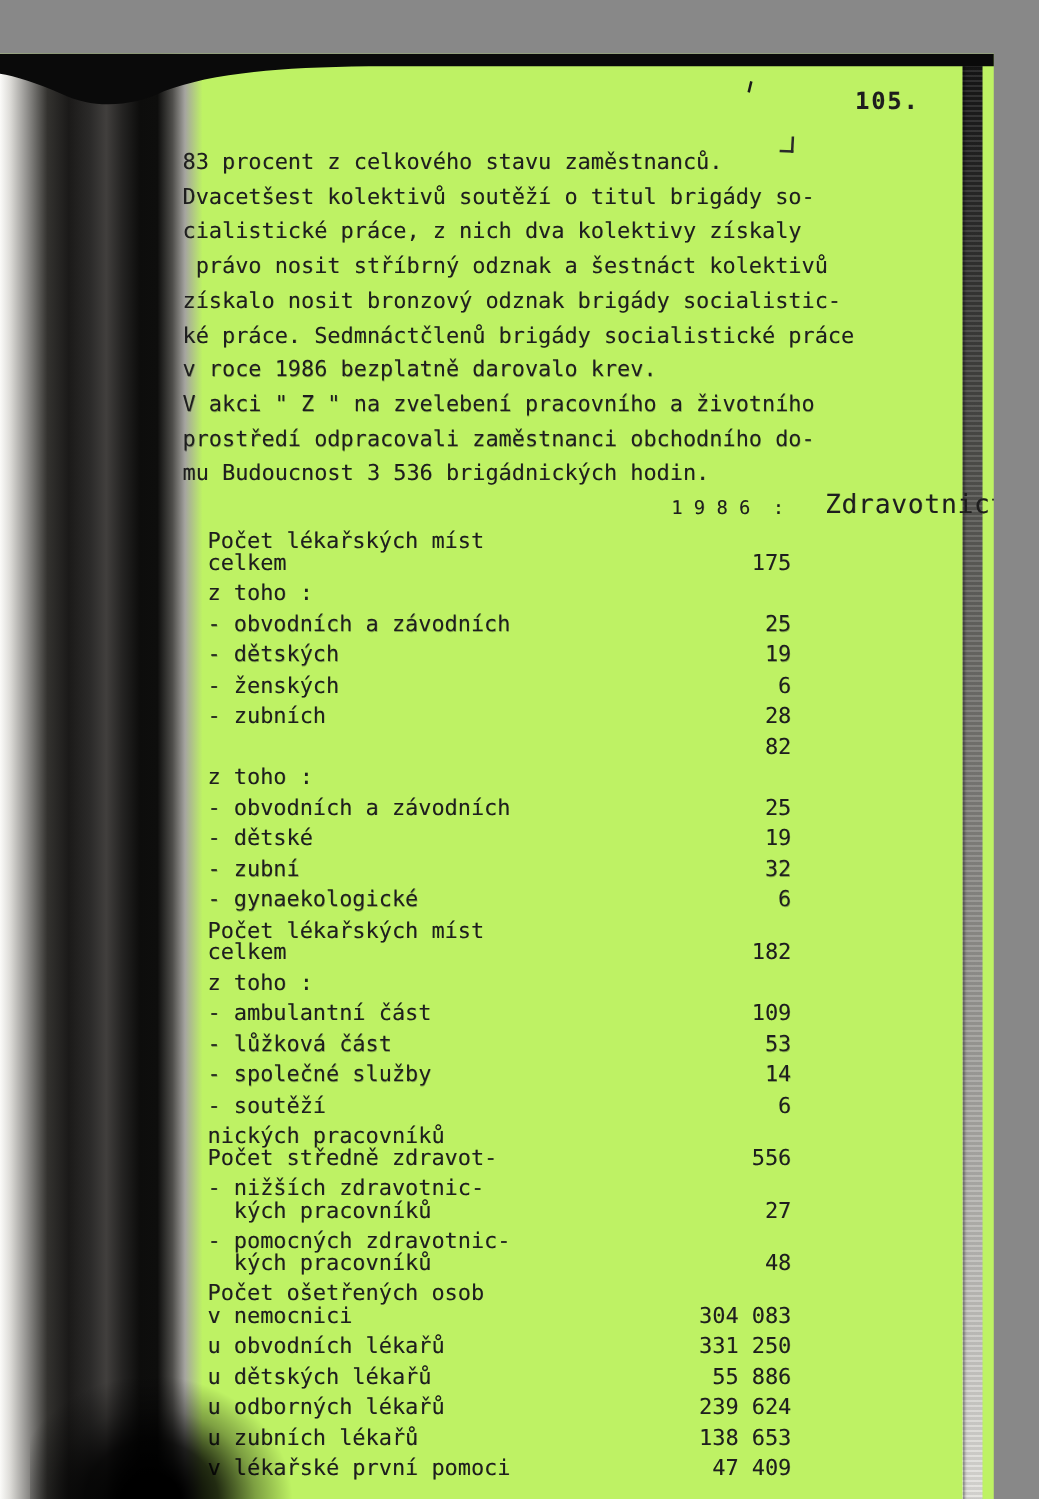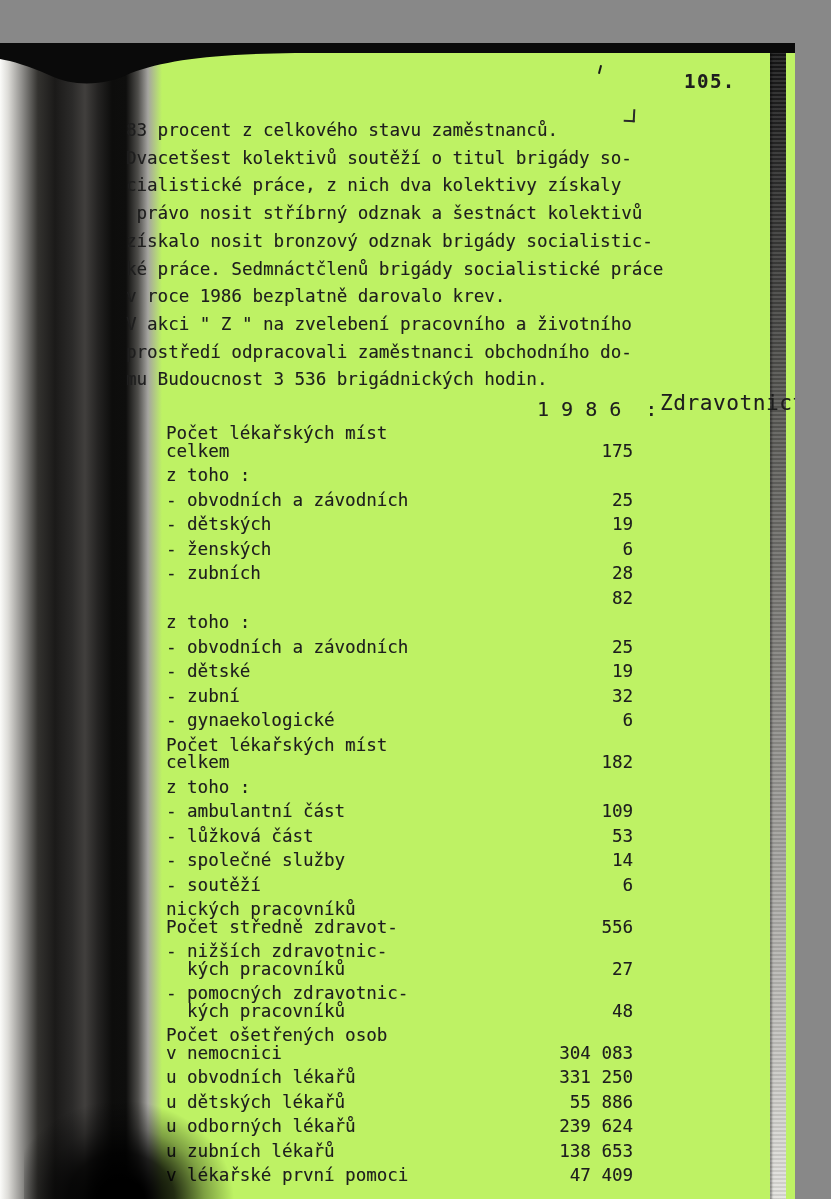--- a/index.html
+++ b/index.html
@@ -48,26 +48,26 @@
     border-right:2px solid #2a2a2a;border-bottom:2px solid #2a2a2a;
     transform:rotate(3deg);z-index:3;
   }
   
   .ink{ text-shadow:0.3px 0.3px 0 rgba(25,25,25,0.35); }
   .page-number{
     position:absolute;left:684px;top:27px;z-index:3;
     font-size:19px;letter-spacing:1.5px;font-weight:bold;
   }
   .intro{
-    position:absolute;left:126px;top:74px;z-index:3;
+    position:absolute;left:146px;top:74px;z-index:3;
     font-size:17.5px;line-height:27.7px;white-space:pre;
   }
   .stats-header{position:absolute;left:537px;top:348px;z-index:3;width:270px;}
   .stats-header .year{
-    position:absolute;left:0;top:6px;font-size:20px;white-space:pre;
+    position:absolute;left:0;top:6px;font-size:15px;white-space:pre;
   }
   .stats-header .section{
     position:absolute;left:123px;top:0;font-size:21px;letter-spacing:0.6px;
   }
   .stats{position:absolute;left:143px;top:382px;width:467px;z-index:3;padding-left:23px;}
   .stats .row{
     display:flex;justify-content:space-between;align-items:flex-end;
     margin-bottom:7px;font-size:17.5px;line-height:17.5px;
   }
   .stats .label{white-space:pre;}

